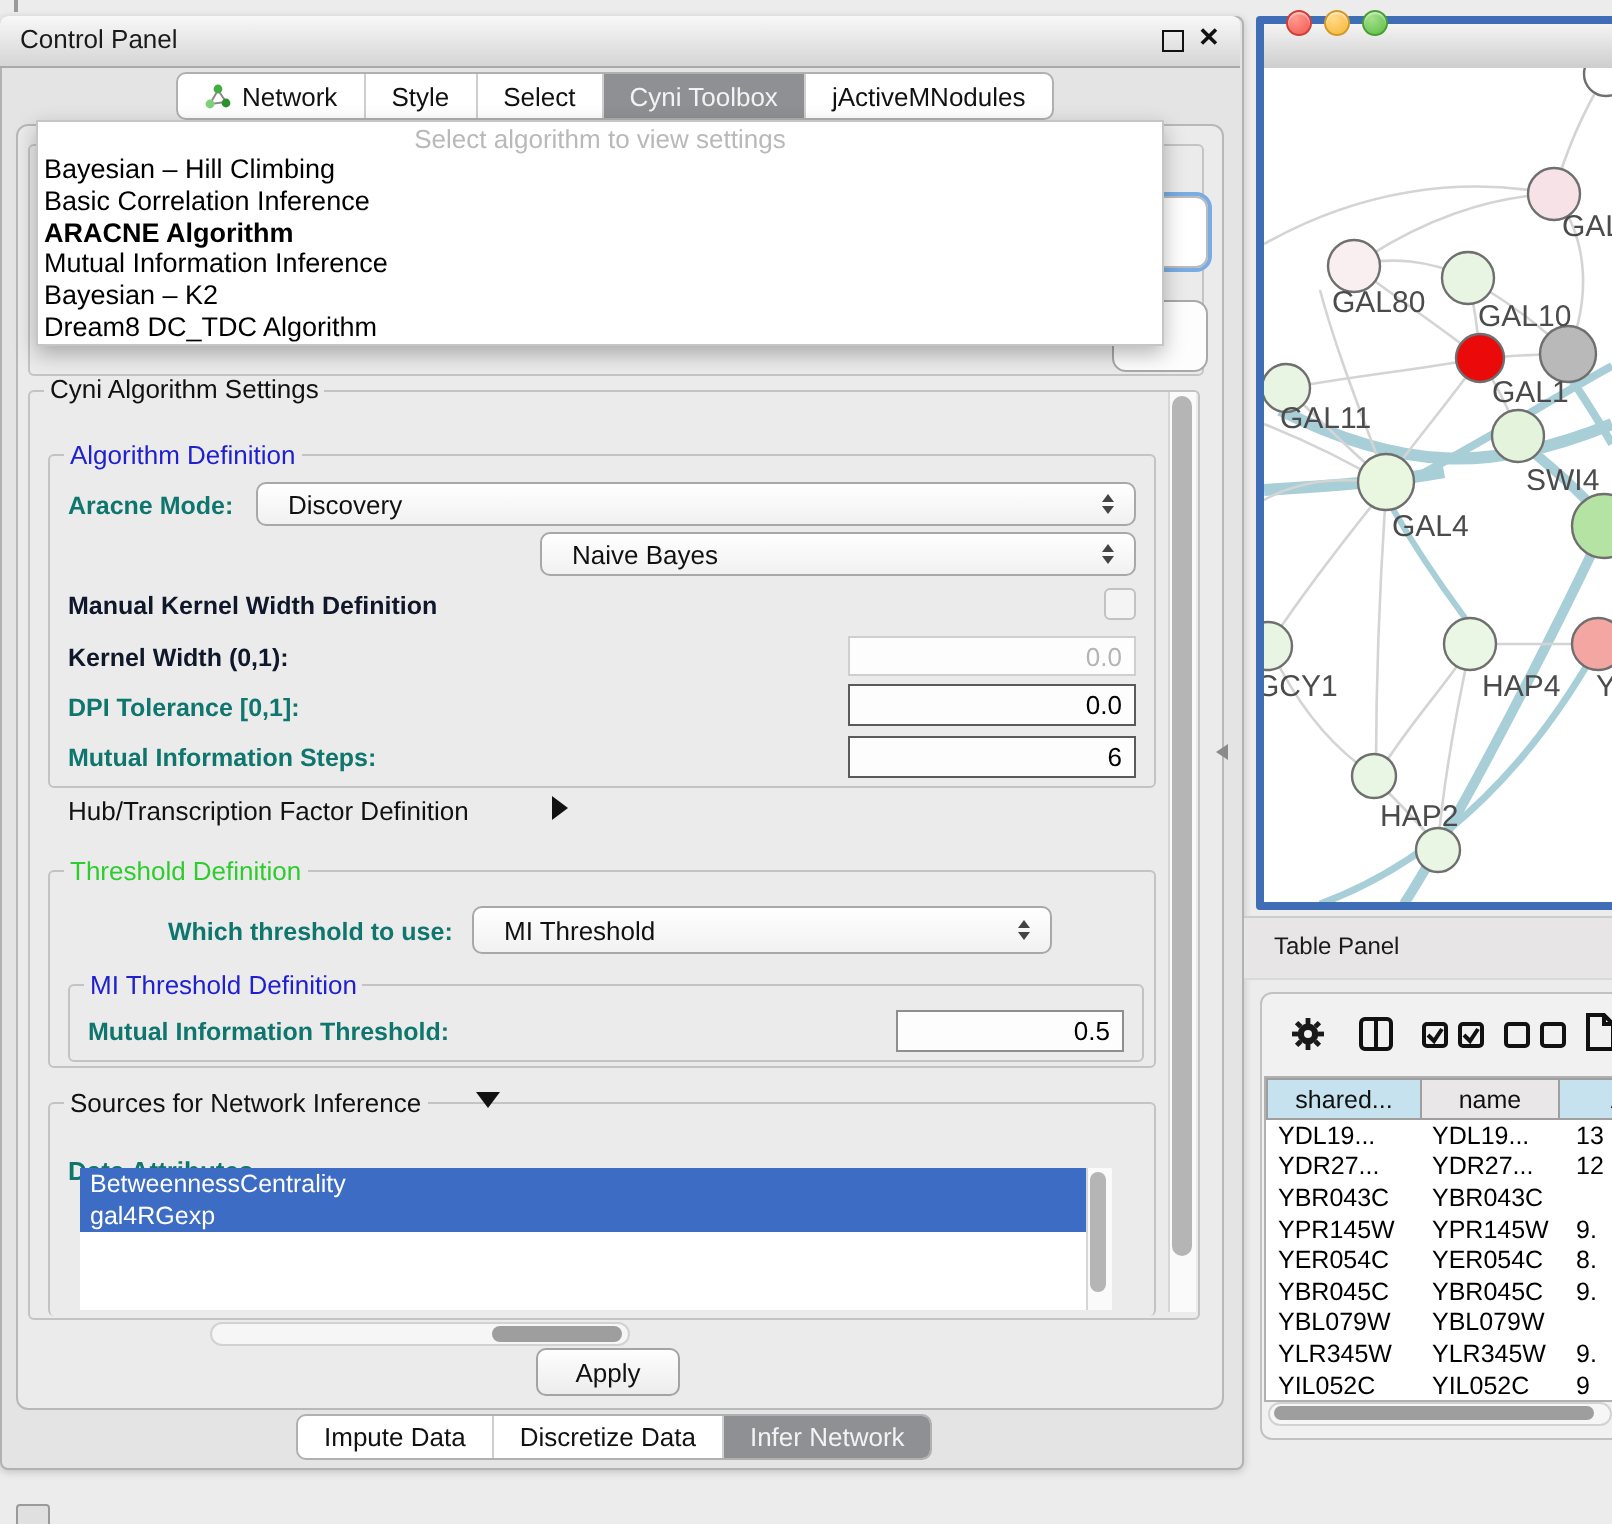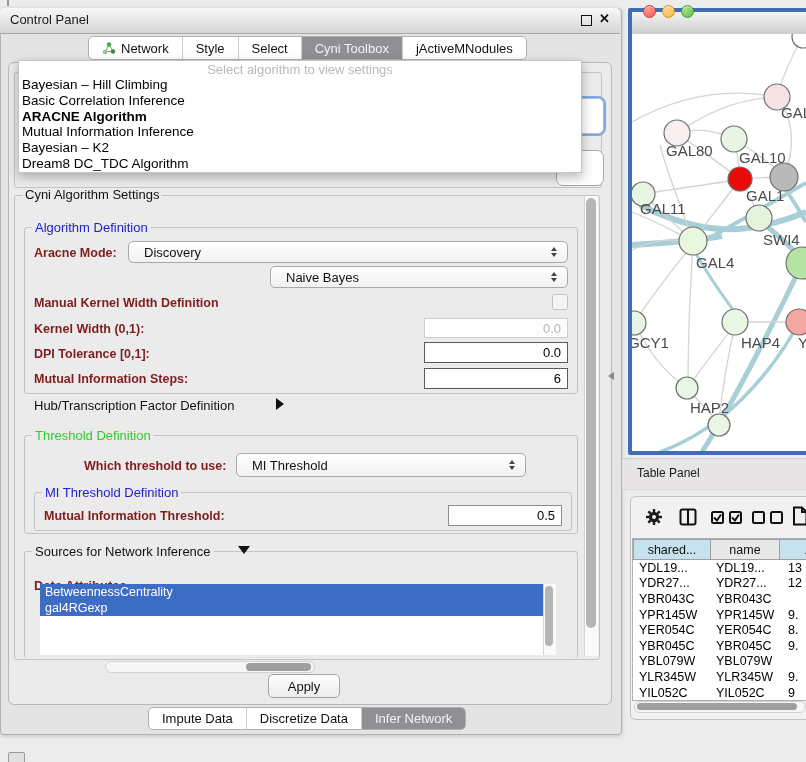--- a/index.html
+++ b/index.html
@@ -37,22 +37,22 @@
   
   .popup{left:18px;top:60px;width:562px;height:111px;background:#fff;
     border:1px solid #c6c6c6;box-shadow:0 4px 10px rgba(0,0,0,.28);z-index:30;}
   .dd-ph{height:15px;text-align:center;color:#b9b9b9;font-size:13px;padding-top:1px;}
   .dd-item{height:15.8px;font-size:13.5px;color:#000;padding-left:3px;line-height:15.8px;}
   .dd-item.bold{font-weight:bold;}
   
   .gbox{border:1px solid #c3c3c3;border-radius:3px;}
   .glabel{position:absolute;background:#ebebeb;padding:0 3px;font-size:13px;line-height:13px;}
   .blue{color:#2020d0;} .green{color:#2ecc2e;}
-  .lbl{font-size:12.5px;font-weight:bold;color:#7f1d1d;white-space:nowrap;}
-  .dis{color:#7f1d1d;}
+  .lbl{font-size:12.5px;font-weight:bold;color:#0f766e;white-space:nowrap;}
+  .dis{color:#0f172a;}
   
   .combo{background:linear-gradient(#ffffff,#f1f1f1);border:1px solid #a8a8a8;
     border-radius:5px;font-size:13px;display:flex;align-items:center;box-sizing:border-box;}
   .combo .ctext{padding-left:15px;color:#111;}
   .carrows{position:absolute;right:9px;top:50%;transform:translateY(-50%);width:7px;height:10px;}
   .carrows:before,.carrows:after{content:"";position:absolute;left:0;border-left:3.5px solid transparent;
     border-right:3.5px solid transparent;}
   .carrows:before{top:0;border-bottom:4px solid #444;}
   .carrows:after{bottom:0;border-top:4px solid #444;}
   

